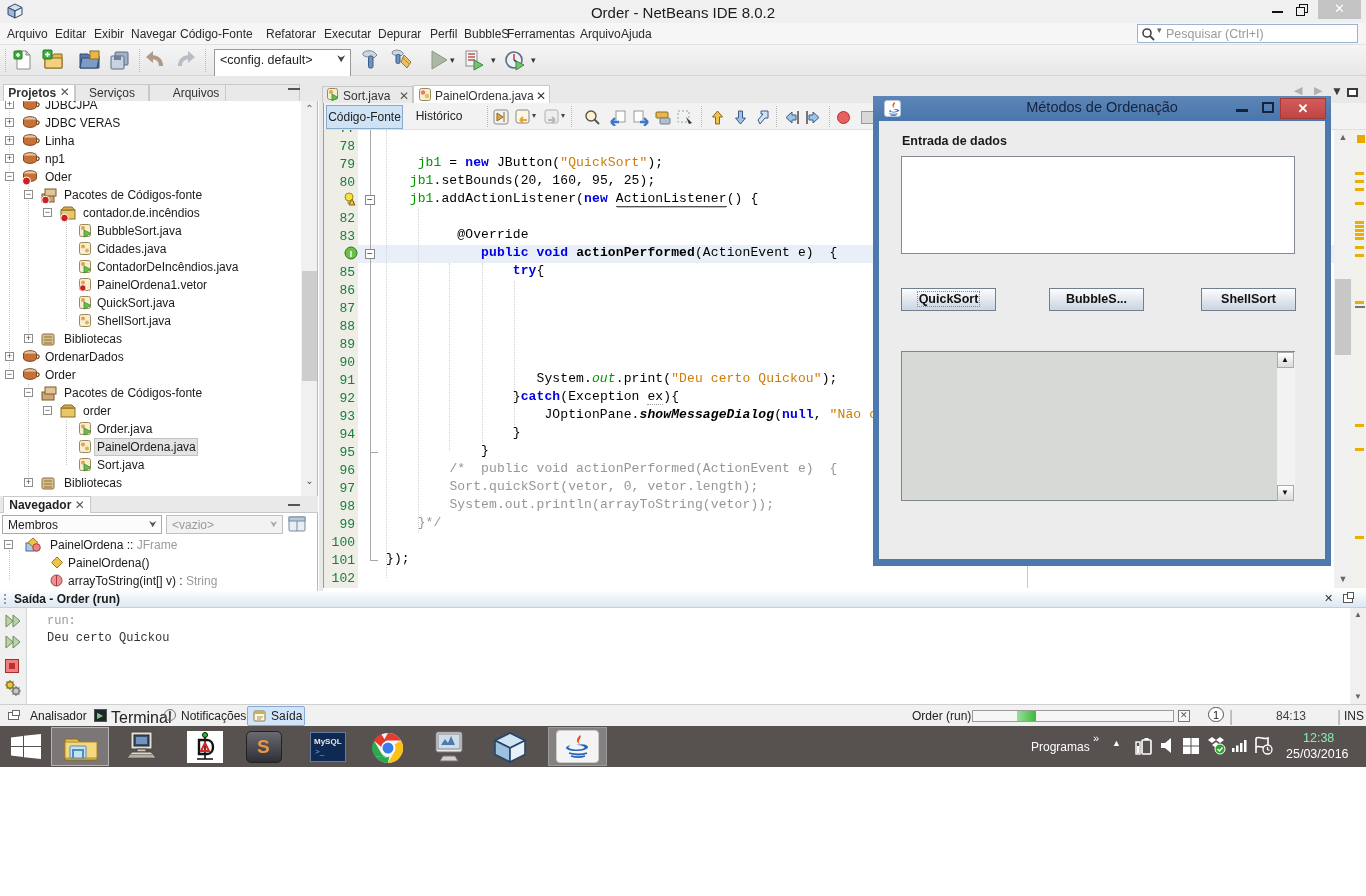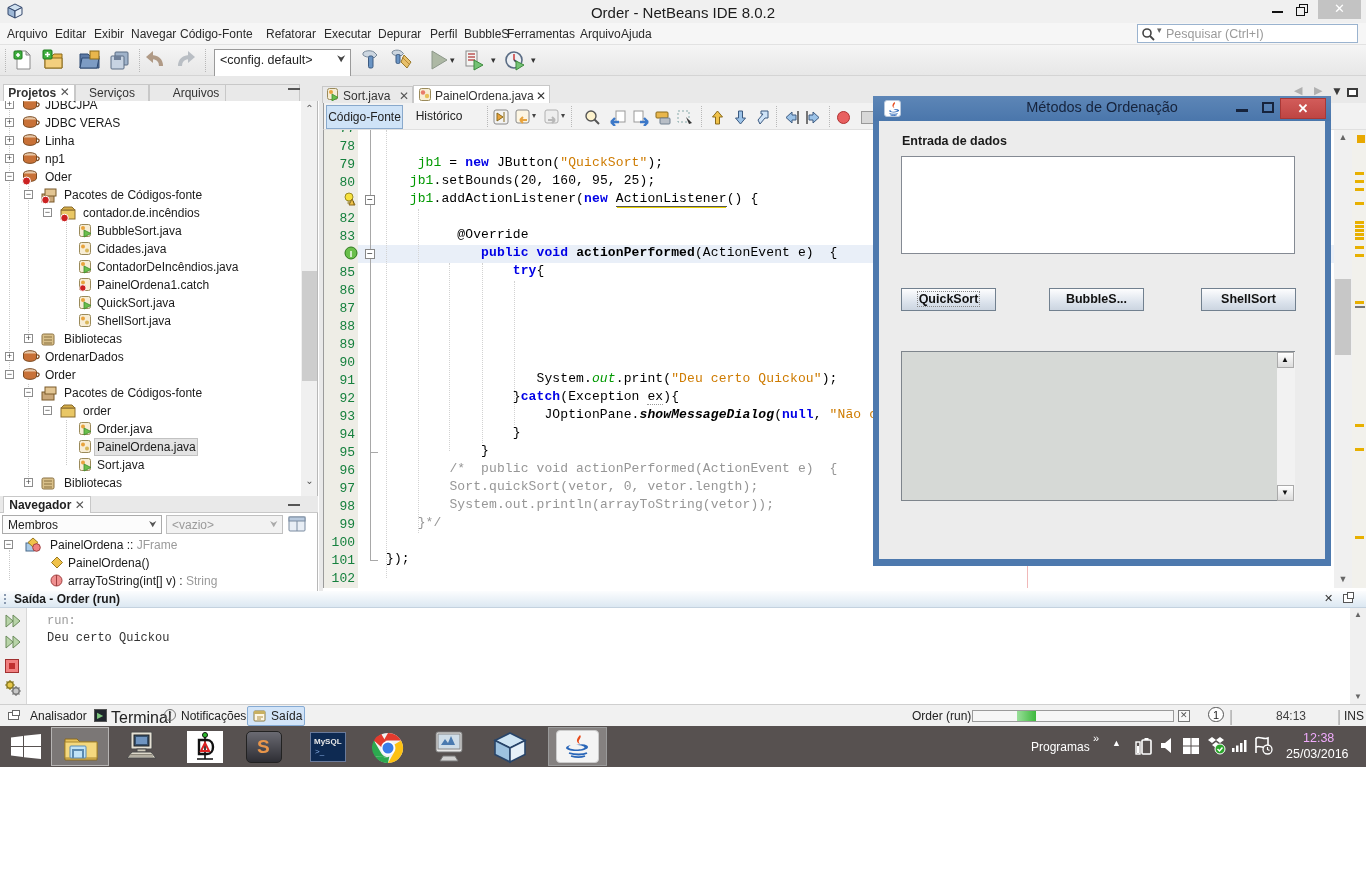--- a/index.html
+++ b/index.html
@@ -224,21 +224,21 @@
     <div class="trow" style="top:121px">
         <span class="lbl" style="left:97px">BubbleSort.java</span>
       </div>
     <div class="trow" style="top:139px">
         <span class="lbl" style="left:97px">Cidades.java</span>
       </div>
     <div class="trow" style="top:157px">
         <span class="lbl" style="left:97px">ContadorDeIncêndios.java</span>
       </div>
     <div class="trow" style="top:175px">
-        <span class="lbl" style="left:97px">PainelOrdena1.catch</span>
+        <span class="lbl" style="left:97px">PainelOrdena1.vetor</span>
       </div>
     <div class="trow" style="top:193px">
         <span class="lbl" style="left:97px">QuickSort.java</span>
       </div>
     <div class="trow" style="top:211px">
         <span class="lbl" style="left:97px">ShellSort.java</span>
       </div>
     <div class="trow" style="top:229px">
         <div class="eh" style="left:24px">+</div>
         <span class="lbl" style="left:64px">Bibliotecas</span>
@@ -733,21 +733,21 @@
         <rect x="1" y="11" width="2.5" height="4" fill="#fff"></rect>
         <rect x="5" y="8.5" width="2.5" height="6.5" fill="#fff"></rect>
         <rect x="9" y="6" width="2.5" height="9" fill="#fff"></rect>
         <rect x="13" y="3" width="2.5" height="12" fill="#fff"></rect>
       </svg>
     <svg class="abs" style="left:1254px;top:10px" width="19" height="19" viewBox="0 0 19 19">
         <path d="M2 2v15M2 2c4-2 8 2 12 0v9c-4 2-8-2-12 0" fill="none" stroke="#fff" stroke-width="1.6"></path>
         <circle cx="13.5" cy="13.5" r="4.5" fill="#575150" stroke="#fff" stroke-width="1.3"></circle>
         <path d="M13.5 11v2.5l2 1" stroke="#fff" stroke-width="1.2" fill="none"></path>
       </svg>
-    <span class="abs" style="left:1303px;top:5px;font-size:12.5px;color:#f0abfc">12:38</span>
+    <span class="abs" style="left:1303px;top:5px;font-size:12.5px;color:#86efac">12:38</span>
     <span class="abs" style="left:1286px;top:21px;font-size:12.5px;color:#fff">25/03/2016</span>
   </div>
   <div id="dialog">
     <div class="abs" style="left:0;top:0;width:458px;height:25px;background:linear-gradient(#5d86b7,#4a76ab)"></div>
     <div class="abs" style="left:11px;top:4px;width:17px;height:17px;background:#fff;border-radius:3px;border:1px solid #b8c8dc">
       <svg class="abs" style="left:1px;top:0px" width="15" height="16" viewBox="0 0 15 16">
           <path d="M8.5 1c2 2-2.8 3.4 0 6-3.4-1.4-2-4 0-6z" fill="#e84a1a"></path>
           <path d="M7.5 8.7c3.6-.9 5.6 0 5.6.9 0 1.1-2.7 1.8-5.4 1.8s-4.6-.7-4.6-1.4c0-.5.9-1 2.3-1.3-.7.3-1.1.7-1.1 1 0 .5 1.8 1 3.6 1s3.6-.5 3.6-.9-1.4-1-4-1.1z" fill="#2a66b8"></path>
           <path d="M3.5 12.6c2.8.9 6.3.9 8.1 0M4.4 14c2.3.7 4.5.7 6.3 0" stroke="#2a66b8" stroke-width="0.9" fill="none"></path>
         </svg>

